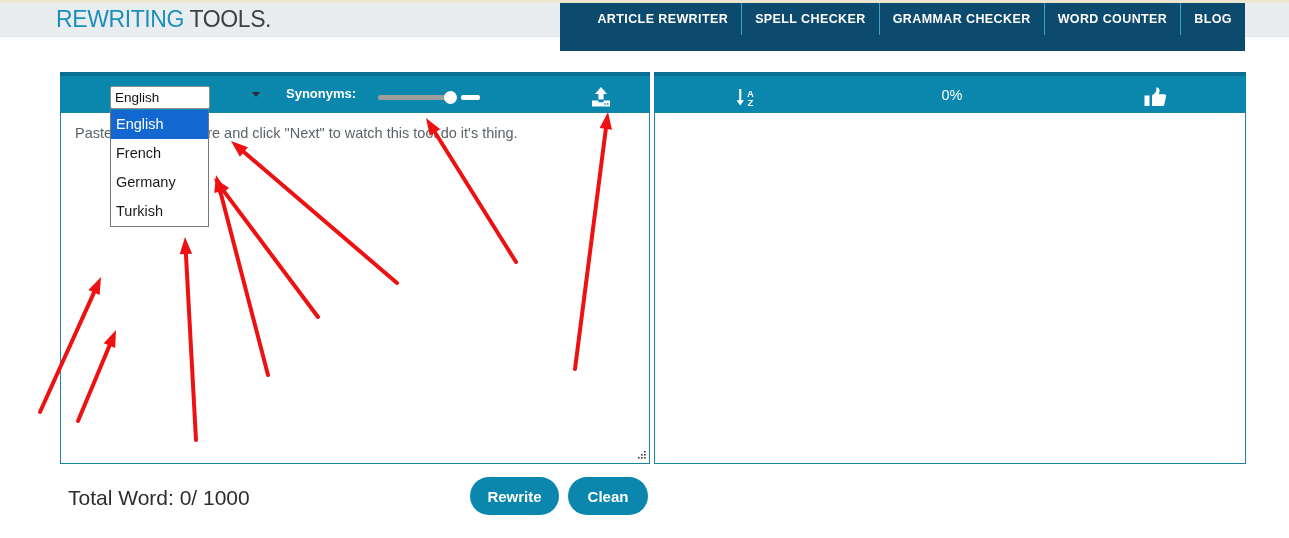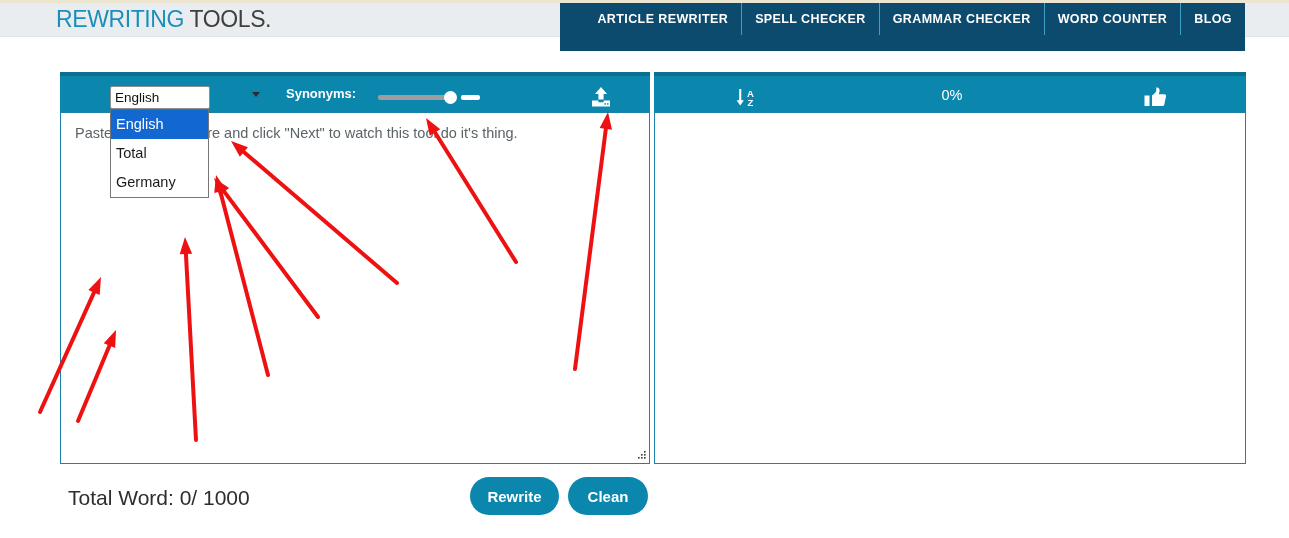--- a/index.html
+++ b/index.html
@@ -309,22 +309,23 @@
               <rect x="7" y="8" width="1.6" height="1.6"></rect>
               <rect x="10" y="8" width="1.6" height="1.6"></rect>
           </g>
         </svg>
       </div>
     </div>
   </div>
 
   <div class="dropdown-list">
     <div class="dd-option selected">English</div>
-    <div class="dd-option">Total</div>
+    <div class="dd-option">French</div>
     <div class="dd-option">Germany</div>
+    <div class="dd-option">Turkish</div>
   </div>
 
   <div class="panel" id="right-panel">
     <div class="panel-head">
 
       <div class="sort-btn">
         <svg width="26" height="24" viewBox="0 0 26 24">
           <rect x="6.2" y="4" width="2.1" height="13" fill="#ffffff"></rect>
           <path d="M7.25 20.5 L3.6 15.2 L10.9 15.2 Z" fill="#ffffff"></path>
           <text x="17.5" y="11.6" font-family="Liberation Sans, sans-serif" font-size="9.5" font-weight="bold" fill="#ffffff" text-anchor="middle">A</text>

